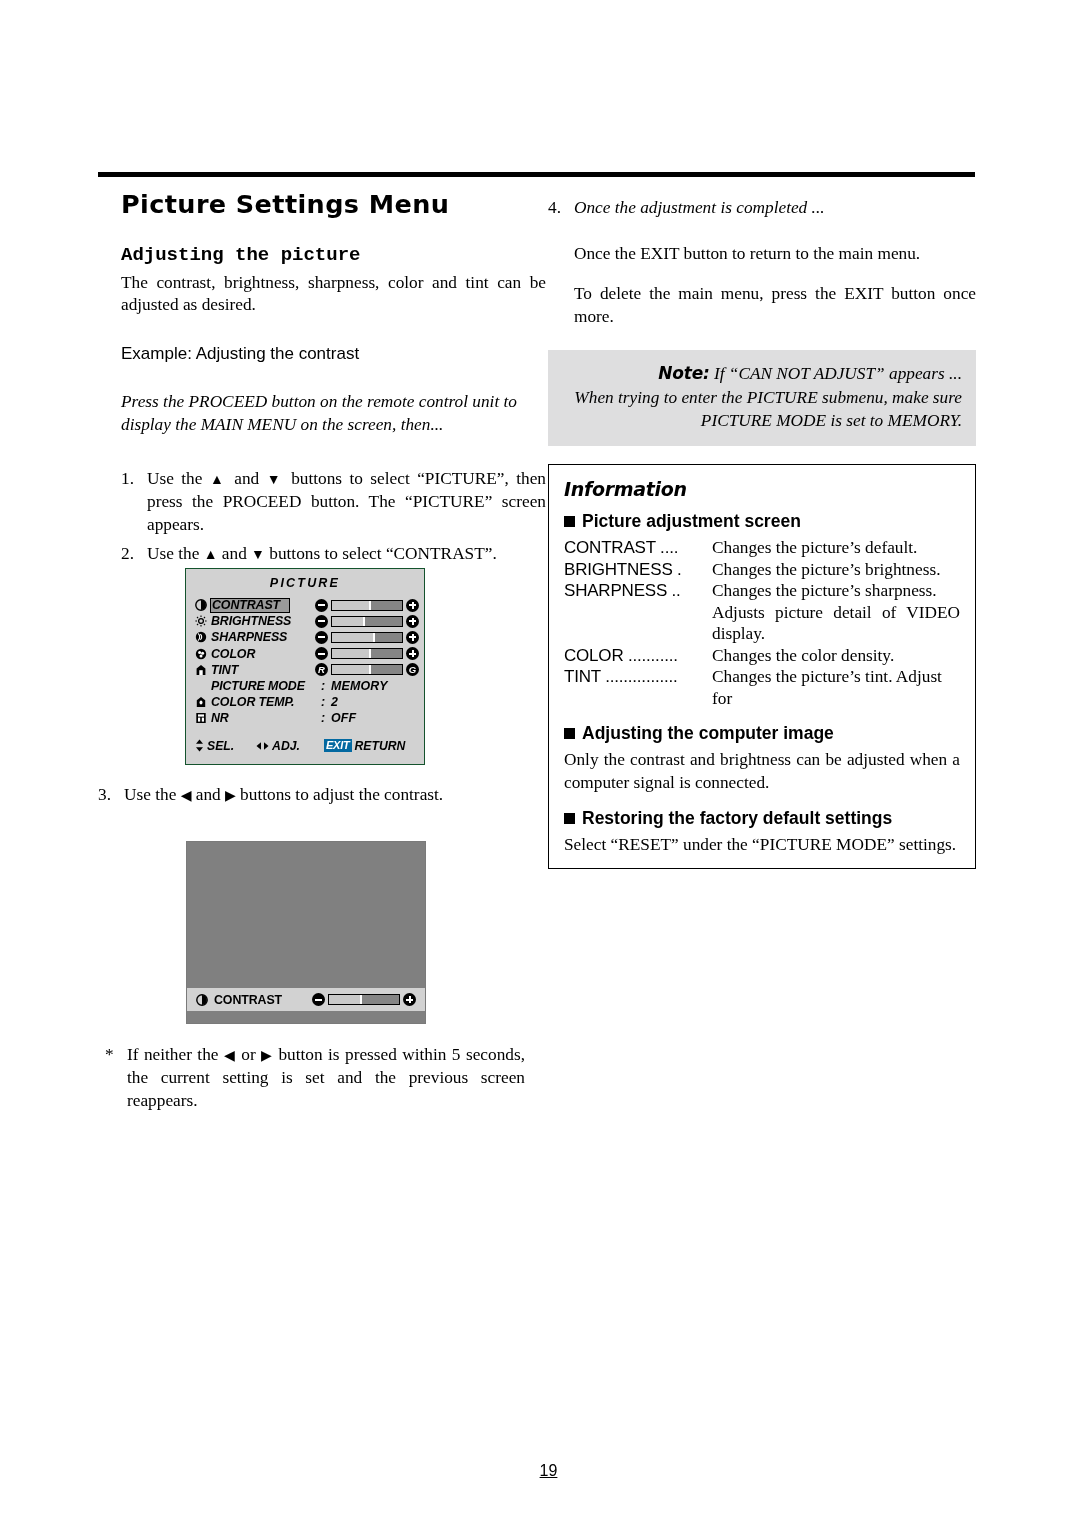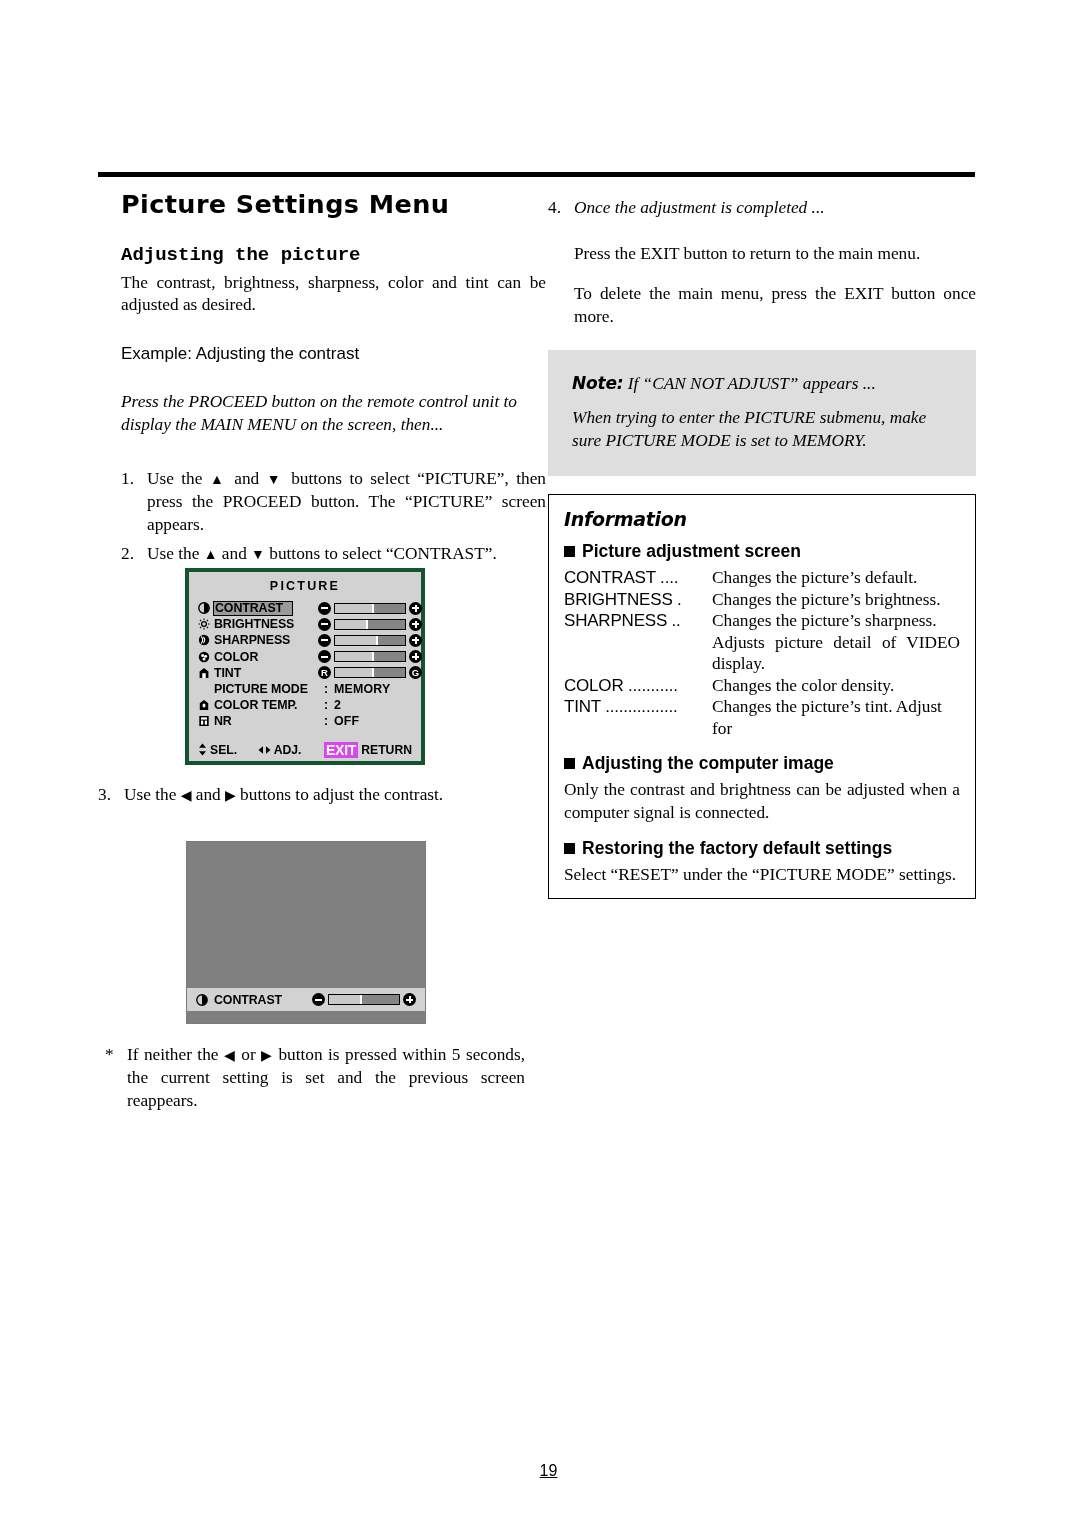--- a/index.html
+++ b/index.html
@@ -121,24 +121,25 @@
   .step-note .body {
     flex: 1;
     text-align: justify;
   }
 
   .tri { font-size: 14px; line-height: 1; }
 
   
   .osd {
     background: #d2d2d2;
-    border: 4px solid #14532d;
+    border: 1px solid #14532d;
     font-family: "Liberation Sans", sans-serif;
     color: #000;
     box-sizing: border-box;
+    font-style: italic;
   }
   #osd-picture {
     position: absolute;
     left: 185px;
     top: 568px;
     width: 240px;
     height: 197px;
     padding: 6px 9px 0 9px;
   }
   .osd-title {
@@ -260,23 +261,23 @@
     display: flex;
     align-items: center;
     margin-top: 12px;
     font-weight: bold;
     font-size: 12.2px;
   }
   .osd-foot .grp { display: flex; align-items: center; gap: 3px; }
   .osd-foot .sp1 { width: 22px; }
   .osd-foot .sp2 { width: 24px; }
   .exit-badge {
-    background: #d946ef;
+    background: #0369a1;
     color: #fff;
-    font-size: 14px;
+    font-size: 11px;
     font-weight: bold;
     padding: 1px 2px;
     letter-spacing: -0.2px;
     line-height: 1.05;
     font-family: "Liberation Sans", sans-serif;
     text-align: center;
   }
 
   
   #osd-contrast {
@@ -307,21 +308,22 @@
   #note-box {
     background: #dededf;
     padding: 12px 14px 14px 14px;
     box-sizing: border-box;
   }
   #note-box .note-line {
     font-family: "Liberation Serif", serif;
     font-style: italic;
     font-size: 17.3px;
     line-height: 1.34;
-    margin: 10px;
+    margin: 0;
+    text-align: right;
   }
   .note-word {
     font-family: "DejaVu Sans", sans-serif;
     font-style: italic;
     font-weight: bold;
     font-size: 17px;
     letter-spacing: -0.2px;
   }
 
   
@@ -671,21 +673,21 @@
 
   <div class="col-right">
 
     <div class="step">
       <span class="num">4.</span>
       <span class="body nojust" style="font-style:italic;">Once the adjustment is completed ...</span>
     </div>
 
     <div class="gap-18"></div>
 
-    <p class="serif" style="margin-left:26px; text-align:left;">Press the EXIT button to return to the main menu.</p>
+    <p class="serif" style="margin-left:26px; text-align:left;">Once the EXIT button to return to the main menu.</p>
 
     <div class="gap-18"></div>
 
     <p class="serif" style="margin-left:26px;">To delete the main menu, press the EXIT button once more.</p>
 
     <div class="gap-22"></div>
 
     <div id="note-box">
       <p class="note-line"><span class="note-word">Note:</span><span> If “CAN NOT ADJUST” appears ...</span></p>
       <p class="note-line">When trying to enter the PICTURE submenu, make sure PICTURE MODE is set to MEMORY.</p>

